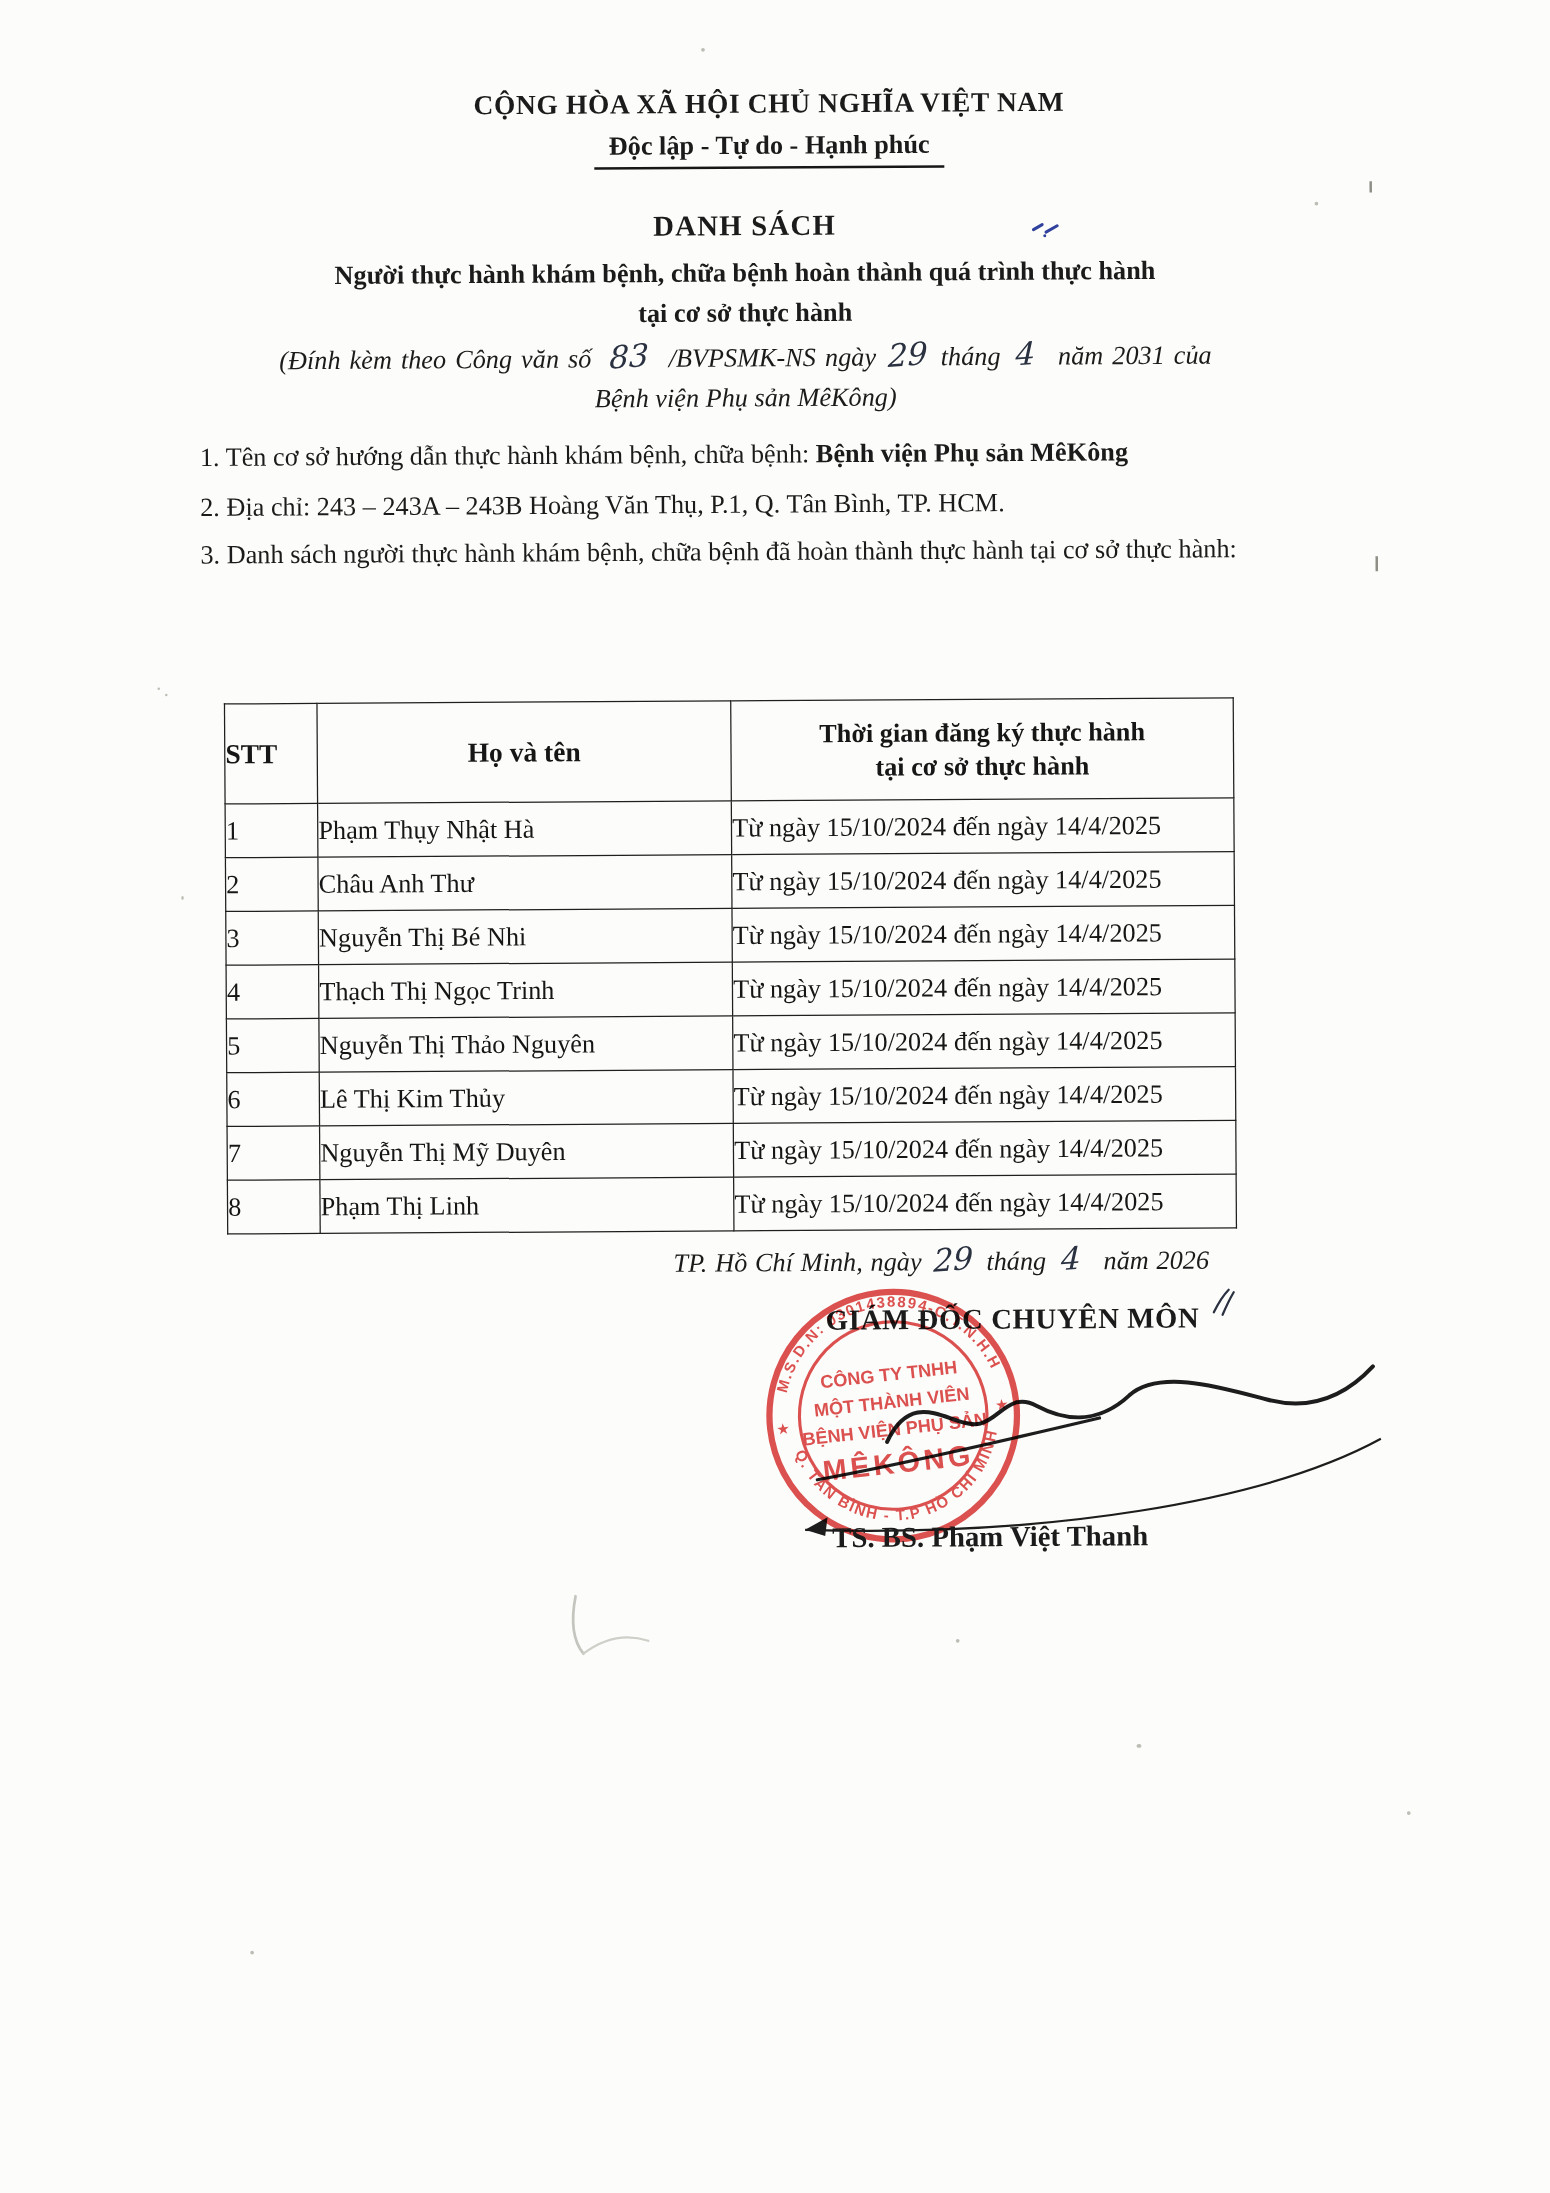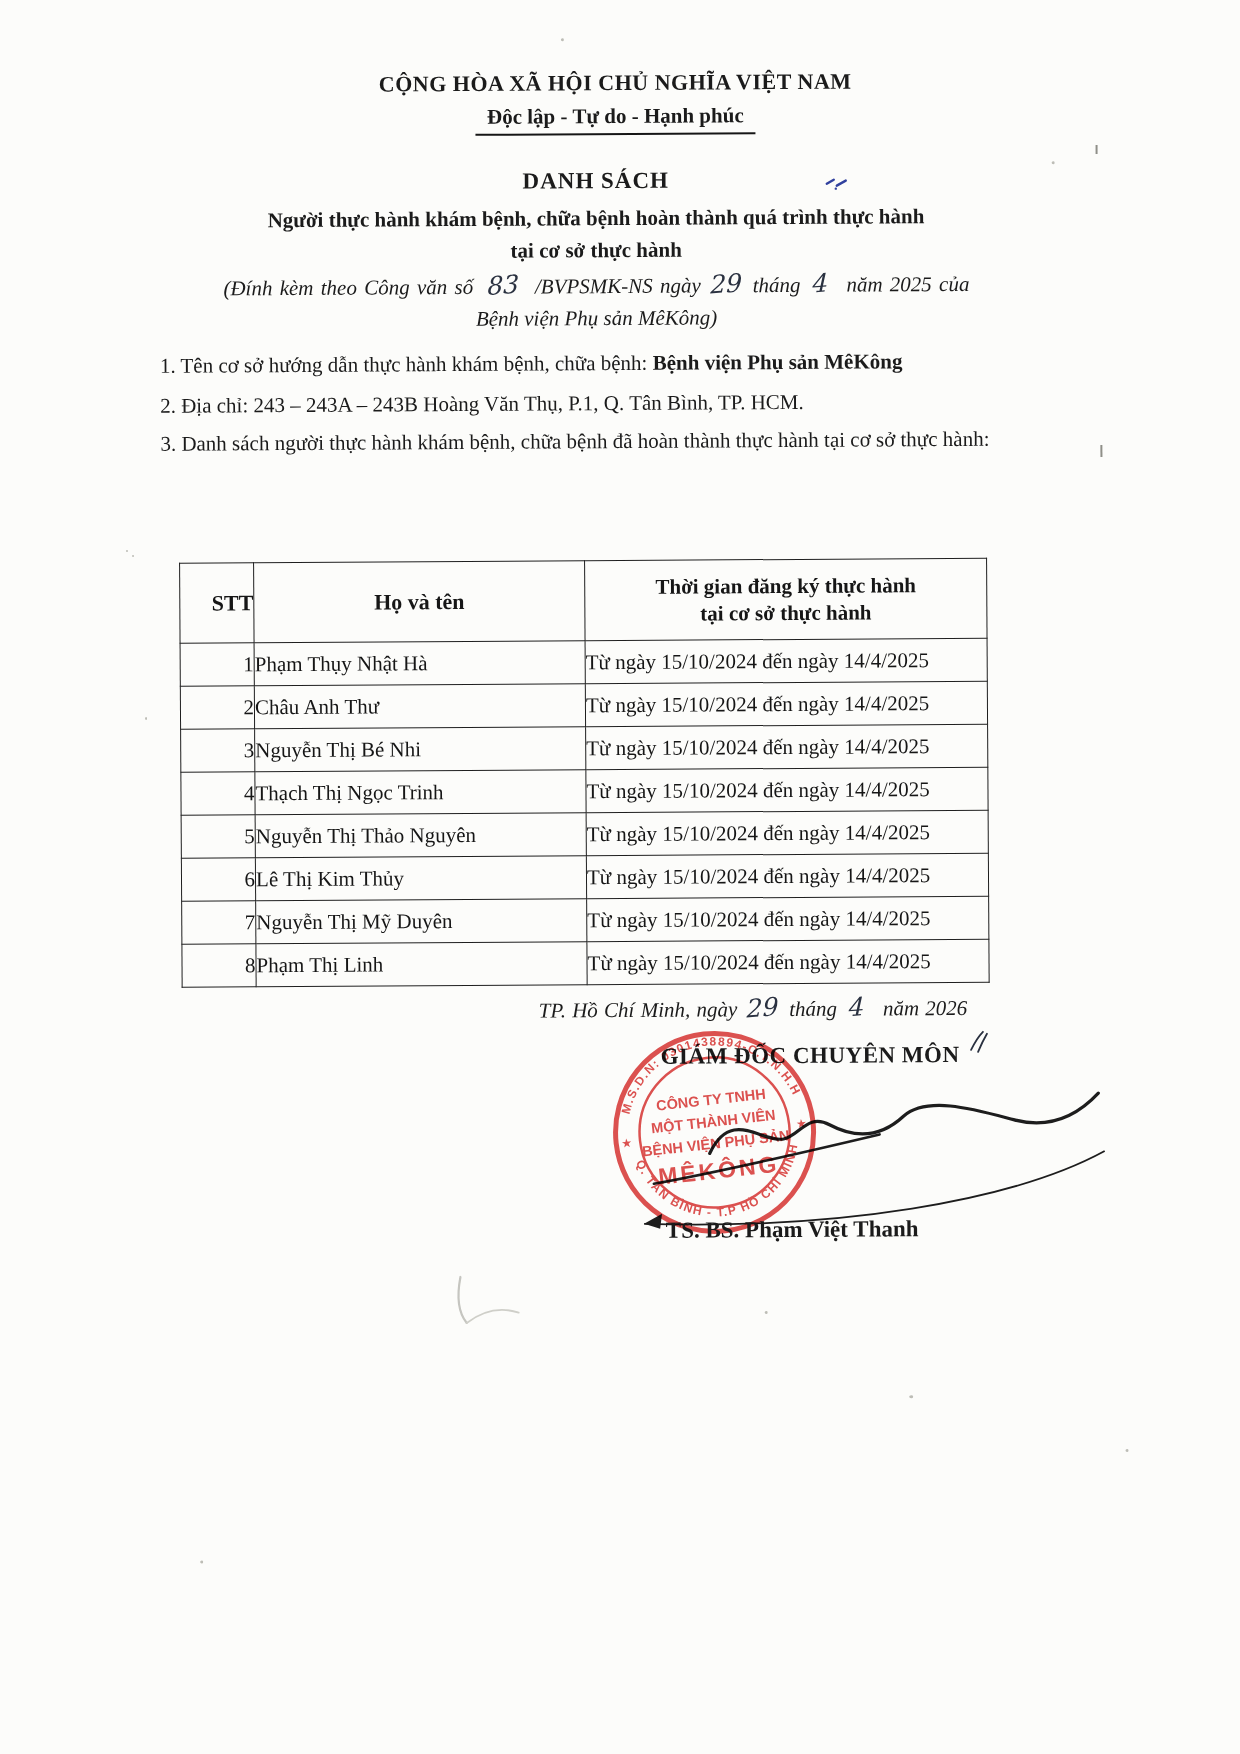--- a/index.html
+++ b/index.html
@@ -36,21 +36,21 @@
   .item3{top:426px;}
 
   table.doc-table{
     position:absolute;top:560px;left:181px;width:804px;
     border-collapse:collapse;table-layout:fixed;
     font-size:21px;color:#161616;
   }
   table.doc-table th,table.doc-table td{border:1.6px solid #1f1f1f;padding:0;}
   table.doc-table thead tr{height:80px;}
   table.doc-table tbody tr{height:43px;}
-  .c-stt{width:73px;text-align:right;border-radius:26px;}
+  .c-stt{width:73px;text-align:left;border-radius:26px;}
   .c-name{width:330px;}
   .c-period{width:401px;}
   th.c-stt{font-size:22px;font-weight:bold;}
   th.c-name{font-size:22px;font-weight:bold;text-align:center;}
   th.c-period{font-size:21px;font-weight:bold;text-align:center;line-height:27px;}
   td.c-name{padding-left:24px;}
   td.c-period{padding-left:20px;}
   .blk{display:block;}
 
   .date-line{top:996px;left:538px;width:570px;font-size:21px;font-style:italic;word-spacing:1px;}
@@ -91,21 +91,21 @@
     <svg class="abs ink-mark-svg" width="28" height="16" viewBox="0 0 28 16">
       <path d="M3,9 L10,5" stroke="#31419e" stroke-width="2.4" stroke-linecap="round" fill="none"></path>
       <path d="M13,11 L22,6" stroke="#31419e" stroke-width="2.4" stroke-linecap="round" fill="none"></path>
       <circle cx="12" cy="14" r="1.2" fill="#31419e"></circle>
     </svg>
 
     <div class="abs subtitle1">Người thực hành khám bệnh, chữa bệnh hoàn thành quá trình thực hành</div>
     <div class="abs subtitle2">tại cơ sở thực hành</div>
 
     <div class="abs attach1">
-      <span>(Đính kèm theo Công văn số</span><span class="hw sp1">83</span><span>/BVPSMK-NS ngày</span><span class="hw sp2">29</span><span>tháng</span><span class="hw sp3">4</span><span>năm 2025 của</span>
+      <span>(Đính kèm theo Công văn số</span><span class="hw sp1">83</span><span>/BVPSMK-NS ngày</span><span class="hw sp2">29</span><span>tháng</span><span class="hw sp3">4</span><span>năm 2031 của</span>
     </div>
     <div class="abs attach2">Bệnh viện Phụ sản MêKông)</div>
 
     <div class="abs item item1">
       <span>1. Tên cơ sở hướng dẫn thực hành khám bệnh, chữa bệnh:</span>
       <b>Bệnh viện Phụ sản MêKông</b>
     </div>
     <div class="abs item item2">2. Địa chỉ: 243 – 243A – 243B Hoàng Văn Thụ, P.1, Q. Tân Bình, TP. HCM.</div>
     <div class="abs item item3">3. Danh sách người thực hành khám bệnh, chữa bệnh đã hoàn thành thực hành tại cơ sở thực hành:</div>
 

